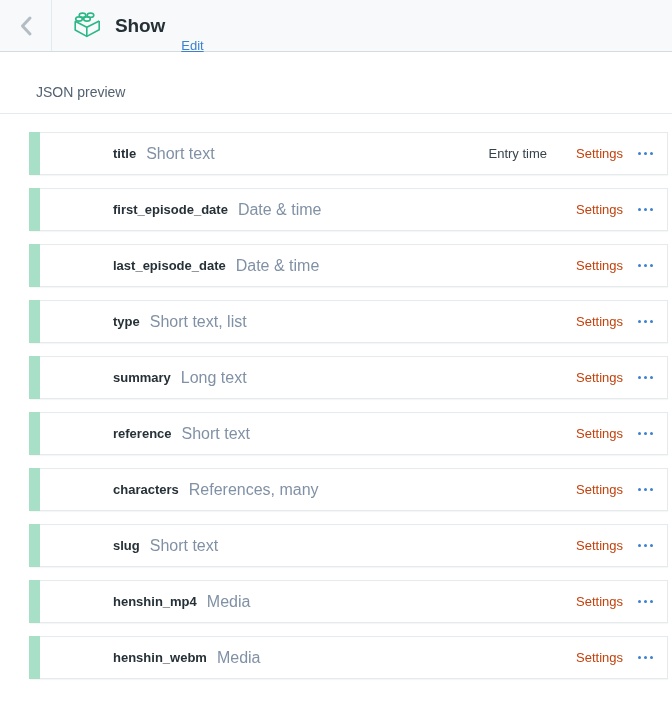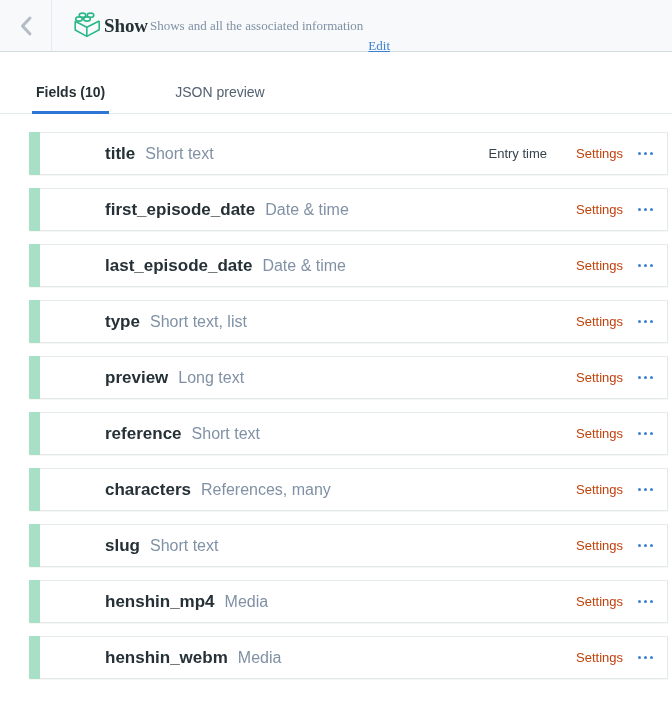--- a/index.html
+++ b/index.html
@@ -24,21 +24,21 @@
     display:flex; align-items:center; justify-content:center;
     border-right:1px solid #e5ebed;
     cursor:pointer;
   }
   .back-chevron { display:block; }
   .header-main {
     flex:1;
     display:flex;
     align-items:center;
     padding-left:18px;
-    font-family:Liberation Serif, serif;
+    gap:11px;
   }
   .ct-icon { flex:0 0 auto; display:block; }
   .ct-title {
     font-size:19px;
     font-weight:bold;
     color:#253137;
     letter-spacing:-0.1px;
   }
   .ct-desc {
     font-size:13px;
@@ -107,22 +107,22 @@
     background:#a8e0c7;
     cursor:grab;
   }
   .field-icon-wrap {
     margin-left:28px;
     flex:0 0 auto;
     display:flex; align-items:center; justify-content:center;
     width:24px; height:24px;padding-left:40px;
   }
   .field-name {
-    margin-left:7px;
-    font-size:17px;
+    margin-left:15px;
+    font-size:13px;
     font-weight:bold;
     color:#253137;
     white-space:nowrap;
   }
   .field-type {
     margin-left:10px;
     font-size:16px;
     color:#8091a5;
     white-space:nowrap;
   }
@@ -171,27 +171,25 @@
         <ellipse cx="12.5" cy="5.2" rx="3.3" ry="2.1"></ellipse>
         <ellipse cx="20.5" cy="5.2" rx="3.3" ry="2.1"></ellipse>
         <ellipse cx="9.0" cy="9.0" rx="3.3" ry="2.1"></ellipse>
         <ellipse cx="17.0" cy="9.0" rx="3.3" ry="2.1"></ellipse>
         <path d="M5.2 11.2 L16.8 17.3 L29.2 11.0"></path>
         <path d="M5.2 11.2 L5.2 20.0 L16.8 26.4 L29.2 19.8 L29.2 11.0"></path>
         <path d="M16.8 17.3 L16.8 26.4"></path>
       </g>
     </svg>
     <span class="ct-title">Show</span>
-    <span class="ct-desc">Shows and all the associated information</span>
     <span class="edit-link">Edit</span>
   </div>
 </div>
 
 <div class="tabs">
-  <div class="tab active">Fields (10)</div>
   <div class="tab">JSON preview</div>
 </div>
 
 <div class="field-list">
     <div class="field-row">
       <div class="drag-handle"></div>
       <div class="field-icon-wrap">
         <svg width="24" height="24" viewBox="0 0 24 24">
           <rect x="1.2" y="1.2" width="21.6" height="21.6" rx="4.5" fill="none" stroke="#2bb886" stroke-width="1.5"></rect>
           <text x="12" y="16.4" font-family="Liberation Sans, sans-serif" font-size="10.5" fill="#2bb886" text-anchor="middle">Ab</text>
@@ -274,21 +272,21 @@
       <div class="drag-handle"></div>
       <div class="field-icon-wrap">
         <svg width="24" height="24" viewBox="0 0 24 24">
           <rect x="1.2" y="1.2" width="21.6" height="21.6" rx="4.5" fill="none" stroke="#2bb886" stroke-width="1.5"></rect>
           <line x1="6.2" y1="7.6" x2="17.8" y2="7.6" stroke="#2bb886" stroke-width="1.5" stroke-linecap="round"></line>
           <line x1="6.2" y1="10.6" x2="17.8" y2="10.6" stroke="#2bb886" stroke-width="1.5" stroke-linecap="round"></line>
           <line x1="6.2" y1="13.6" x2="17.8" y2="13.6" stroke="#2bb886" stroke-width="1.5" stroke-linecap="round"></line>
           <line x1="6.2" y1="16.6" x2="14.0" y2="16.6" stroke="#2bb886" stroke-width="1.5" stroke-linecap="round"></line>
         </svg>
       </div>
-      <span class="field-name">preview</span>
+      <span class="field-name">summary</span>
       <span class="field-type">Long text</span>
       <span class="row-spacer"></span>
       <span class="settings-link">Settings</span>
       <span class="more-btn">
         <i></i>
         <i></i>
         <i></i>
       </span>
     </div>
     <div class="field-row">

